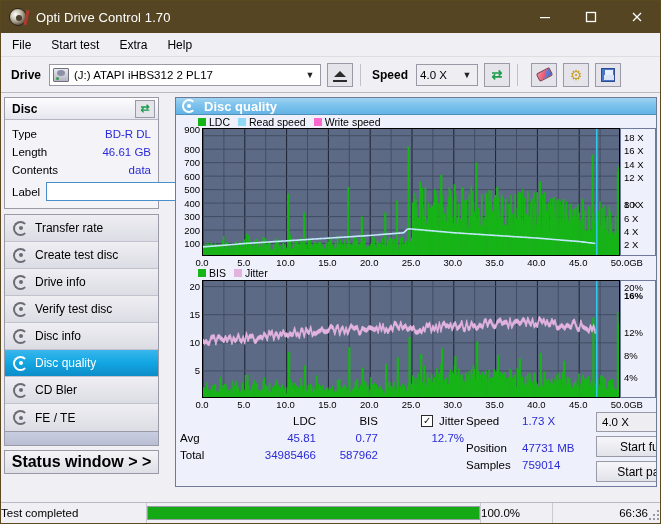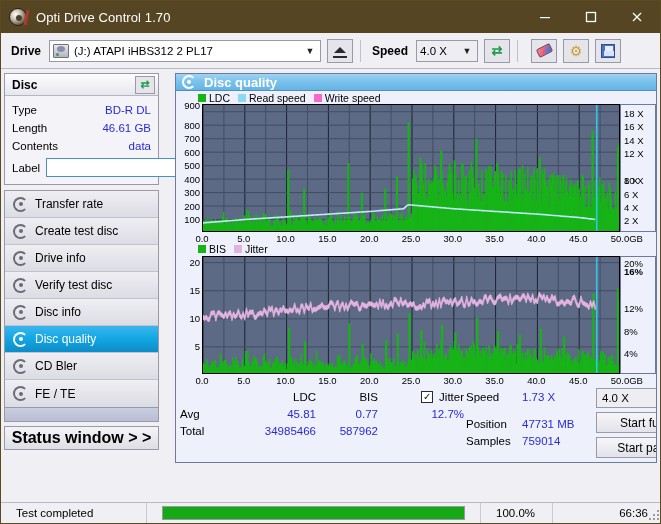--- a/index.html
+++ b/index.html
@@ -405,21 +405,21 @@
     position: absolute; left: 0; bottom: 0;
     width: 661px; height: 21px;
     background: #f0f0f4;
     border-top: 1px solid #b9b9c4;
     display: flex; align-items: center;
     font-size: 11.5px; color: #000;
   }
   .sb-cell {
     height: 21px; display:flex; align-items:center;
     border-right: 1px solid #c9c9d2;
-    padding: 0 15px;
+    padding: 0 0;
   }
   .sb-msg { width: 146px; }
   .sb-prog { width: 334px; }
   .prog-track {
     flex:1; height: 14px;
     background: #ffffff; border: 1px solid #9a9aa6;
     overflow:hidden;
   }
   .prog-fill { height: 100%; background: #16a916; }
   .sb-pct { width: 72px; }
@@ -452,20 +452,26 @@
           </svg>
       </div>
       <div class="win-btn">
         <svg width="12" height="12" viewBox="0 0 12 12">
             <path d="M2 2 L10 10 M10 2 L2 10" stroke="#fff" stroke-width="1.3"></path>
           </svg>
       </div>
     </div>
   </div>
 
+  <div class="menubar">
+    <div class="menu-item">File</div>
+    <div class="menu-item">Start test</div>
+    <div class="menu-item">Extra</div>
+    <div class="menu-item">Help</div>
+  </div>
 
   <div class="toolbar">
     <div class="tb-label">Drive</div>
     <div class="combo drive">
       <span class="drive-icon"></span>
       <span>(J:)   ATAPI iHBS312   2 PL17</span>
       <span class="chev">▼</span>
     </div>
     <div class="tb-btn">
       <span class="eject-tri"></span>

